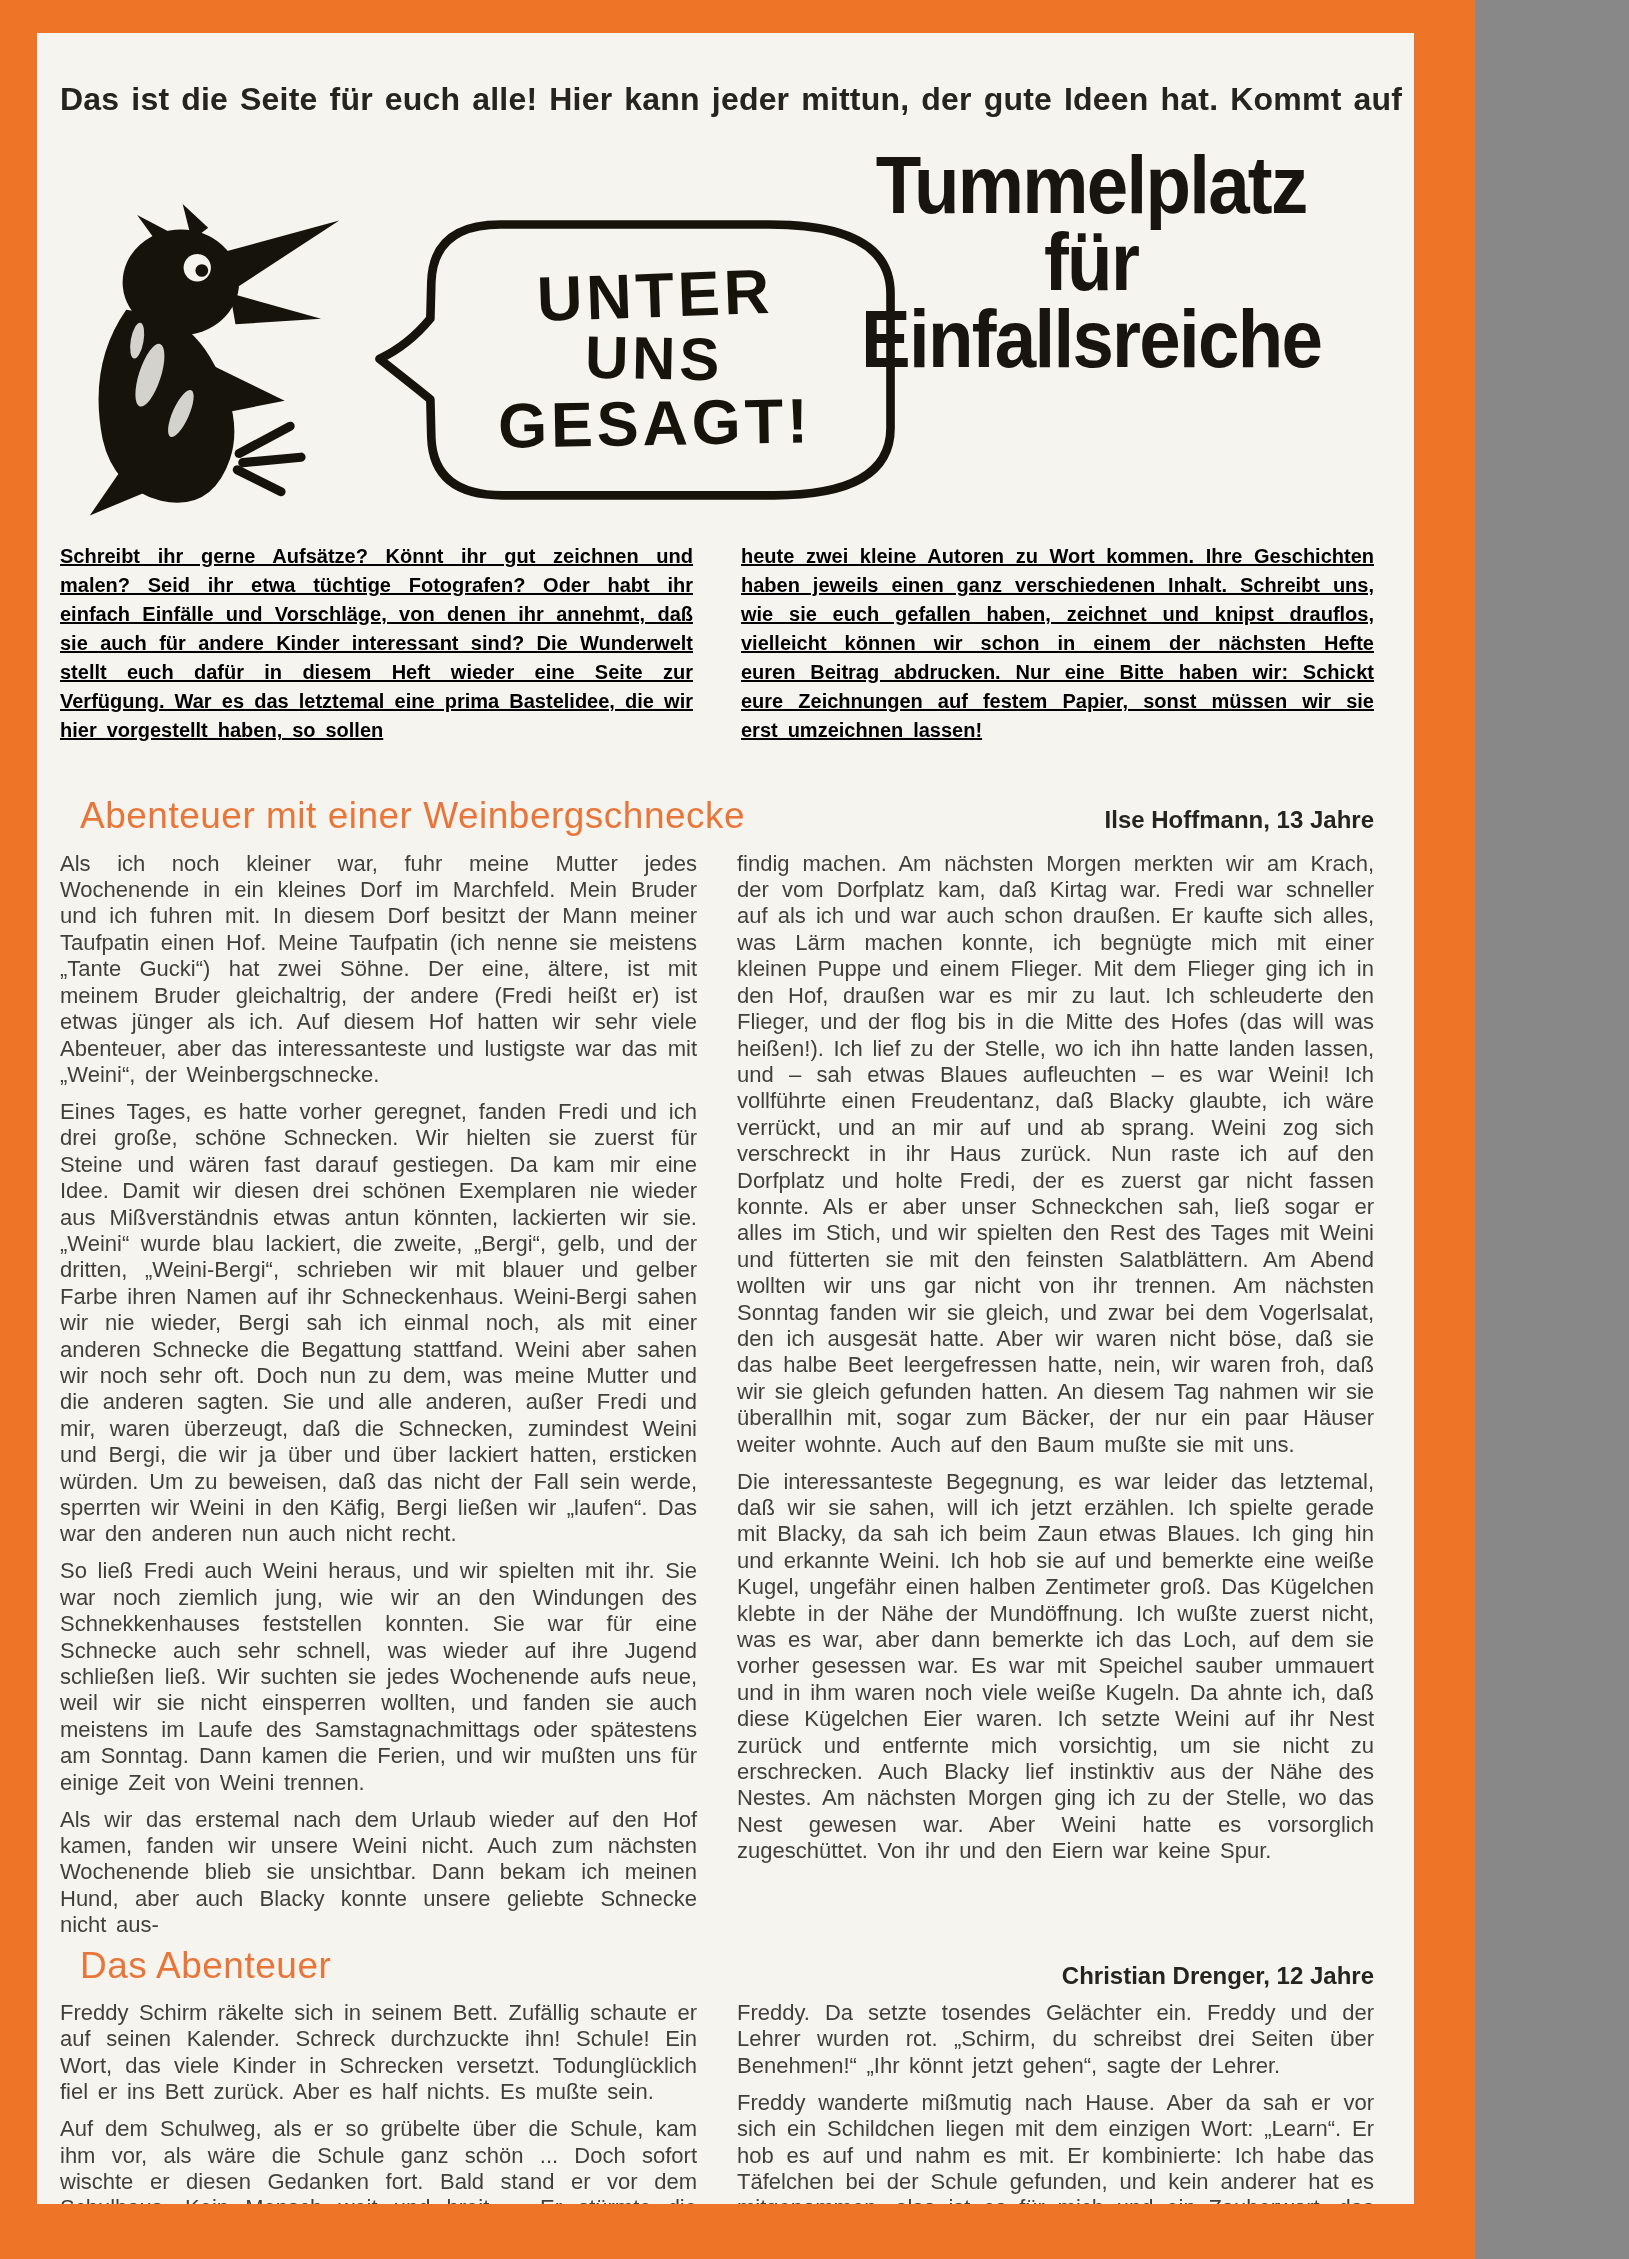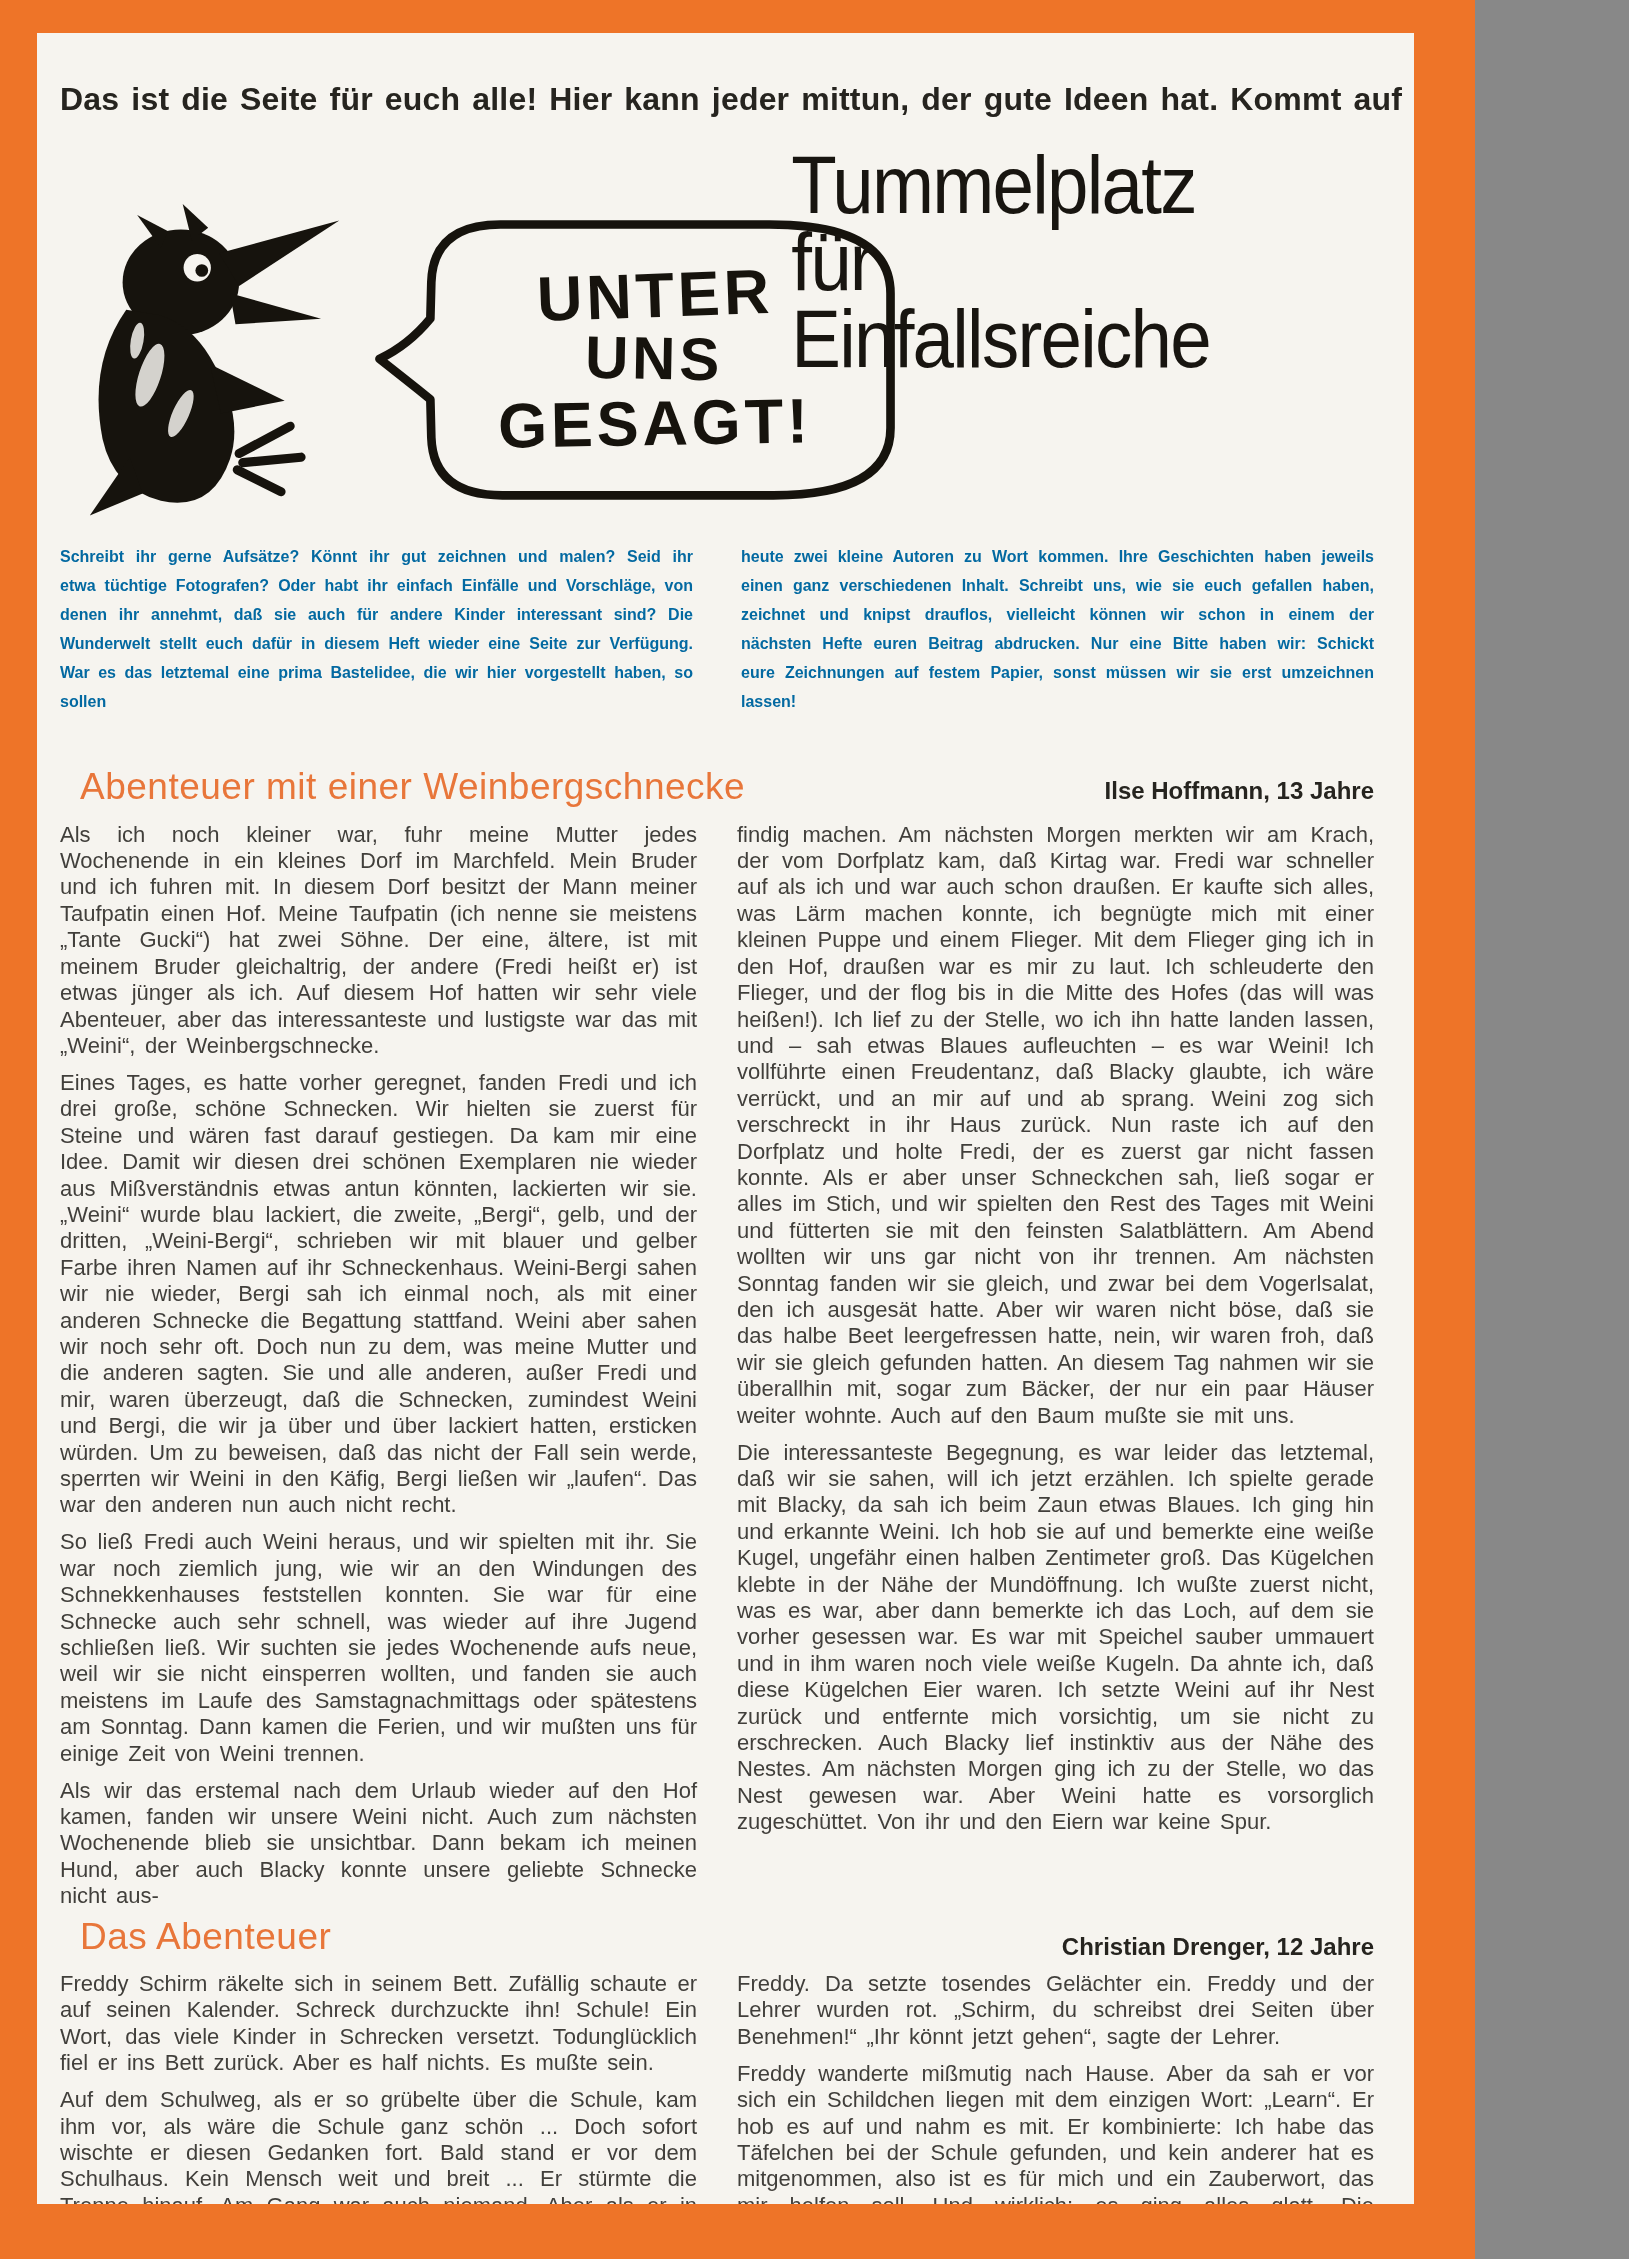--- a/index.html
+++ b/index.html
@@ -30,33 +30,33 @@
   .bubble svg{position:absolute;inset:0;}
   .bubble-text{
     position:absolute;inset:17.3px 19px 17.3px 58px;
     display:flex;flex-direction:column;justify-content:center;align-items:center;
     font-weight:700;color:#16130d;line-height:1.04;letter-spacing:3.8px;
   }
   .bubble-text .b1{font-size:63px;transform:rotate(-2deg);}
   .bubble-text .b2{font-size:60px;transform:rotate(1deg);}
   .bubble-text .b3{font-size:63px;transform:rotate(-1deg);}
   .masthead{
-    position:absolute;right:17px;top:21px;width:615px;
-    text-align:left;color:#181510;
-    font-weight:400;font-size:81px;line-height:.95;
+    position:absolute;right:0;top:21px;width:615px;
+    text-align:center;color:#181510;
+    font-weight:700;font-size:81px;line-height:.95;
     letter-spacing:-1.9px;
   }
   .masthead .m-line{display:block;transform:scaleX(.92);transform-origin:right center;}
   
   .cols{display:flex;gap:48px;}
   .col{flex:1;min-width:0;}
   .intro{margin-top:9.6px;}
   .intro .col{
-    font-size:16px;line-height:29px;font-weight:700;color:#0369a1;
-    text-align:justify;word-spacing:.22em;
+    font-size:20px;line-height:29px;font-weight:700;color:#000000;
+    text-align:justify;word-spacing:.22em;text-decoration:underline;
   }
   
   .section-head{
     display:flex;justify-content:space-between;align-items:baseline;
     margin-top:50px;
     margin-left:20px;
   }
   .section-title{
     font-size:37px;font-weight:400;color:#e8763a;letter-spacing:0.5px;
   }

